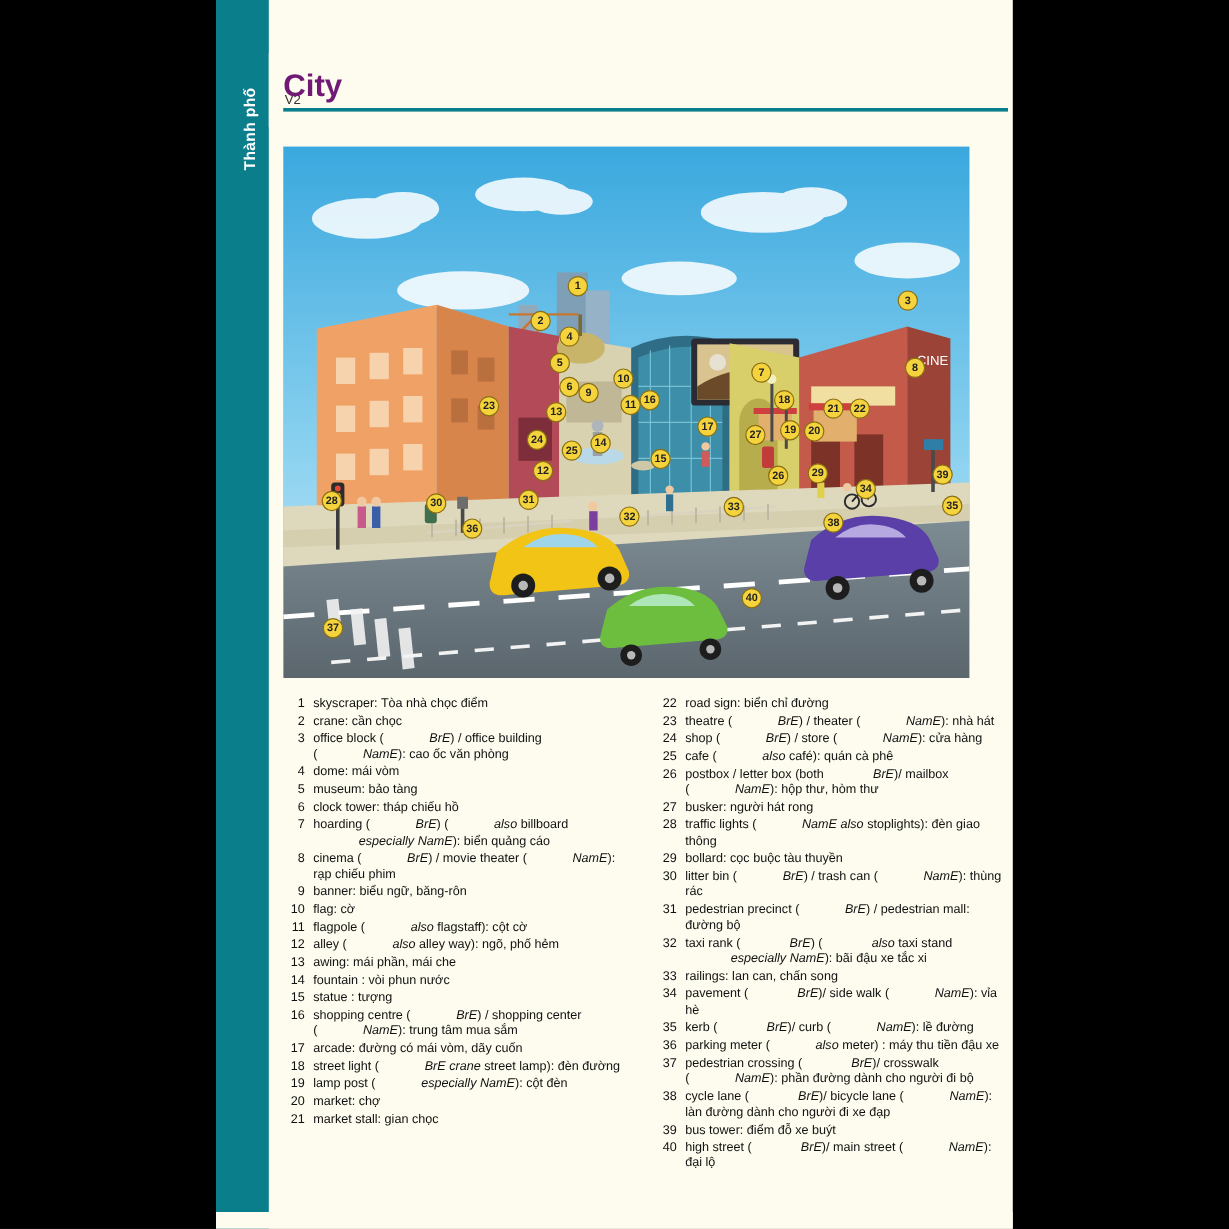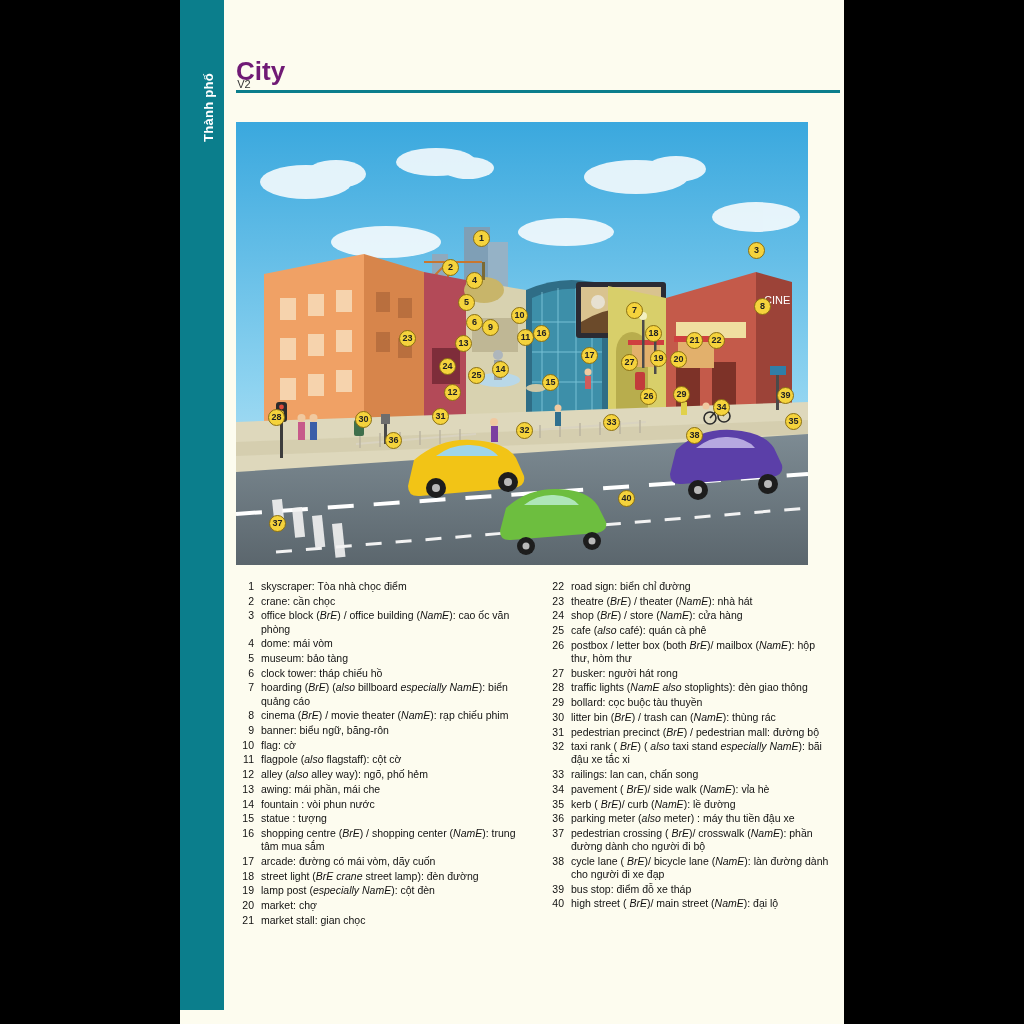--- a/index.html
+++ b/index.html
@@ -14,21 +14,21 @@
   #art{position:absolute;left:56px;top:122px;width:572px;height:443px;overflow:hidden;background:#8fd0ef;}
   #art svg{display:block;}
   .num{position:absolute;width:15px;height:15px;border-radius:50%;background:#f5d33c;border:1px solid #8a6f12;color:#222;font-size:9px;font-weight:bold;text-align:center;line-height:14px;}
   #legend{position:absolute;left:56px;top:580px;width:604px;font-size:10.5px;color:#111;}
   .col{position:absolute;top:0;width:290px;}
   .col.left{left:0;}
   .col.right{left:310px;}
   .item{display:flex;margin-bottom:1.5px;line-height:13.2px;}
   .item .n{width:18px;text-align:right;padding-right:7px;flex:none;}
   .item .t{flex:1;}
-  i{font-style:italic;}
+  i{font-style:italic;margin-left:38px;}
   #bottombar{position:absolute;left:0;top:1010px;width:664px;height:14px;background:#fdfcef;}
 </style>
 </head>
 <body>
 
 <div id="page">
 
   <div id="sidebar">
     <div id="sidebar-label">Thành phố</div>
   </div>
@@ -440,21 +440,21 @@
         <div class="item">
           <span class="n">37</span>
           <span class="t">pedestrian crossing ( <i>BrE</i>)/  crosswalk (<i>NamE</i>): phần đường dành cho người đi bộ</span>
         </div>
         <div class="item">
           <span class="n">38</span>
           <span class="t">cycle lane ( <i>BrE</i>)/   bicycle lane (<i>NamE</i>): làn đường dành cho người đi xe đạp</span>
         </div>
         <div class="item">
           <span class="n">39</span>
-          <span class="t">bus stop: điểm đỗ xe tháp</span>
+          <span class="t">bus tower: điểm đỗ xe buýt</span>
         </div>
         <div class="item">
           <span class="n">40</span>
           <span class="t">high street ( <i>BrE</i>)/   main street (<i>NamE</i>): đại lộ</span>
         </div>
       </div>
   </div>
 
   <div id="bottombar"></div>
 </div>

